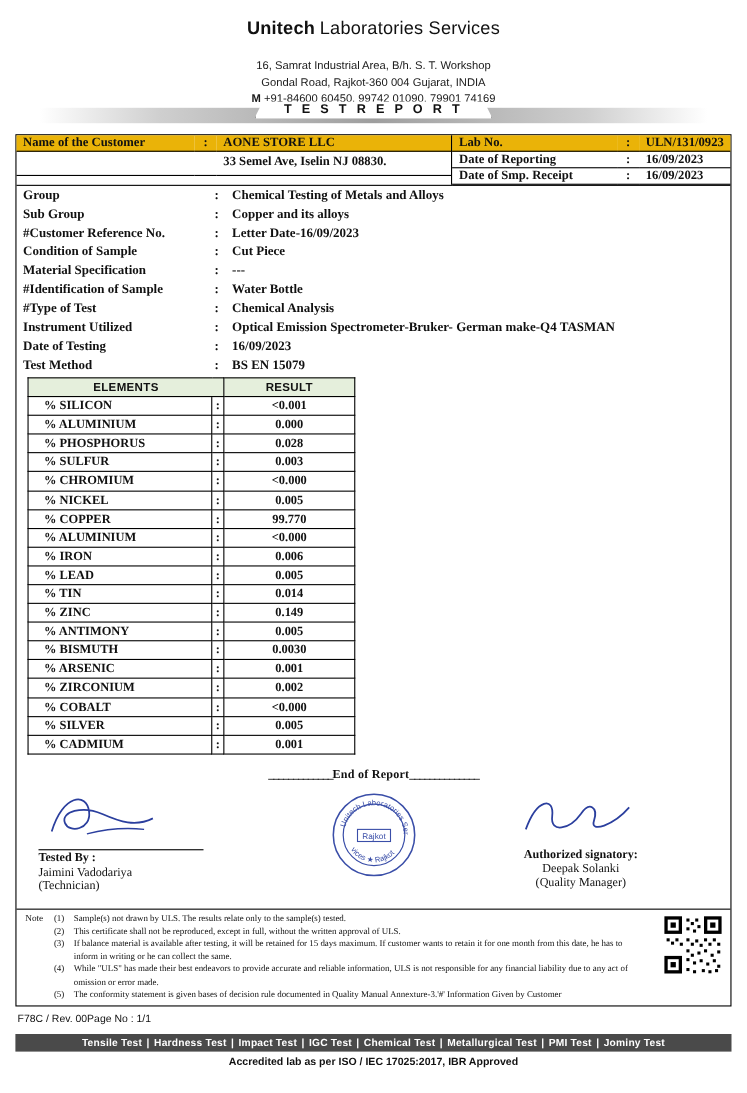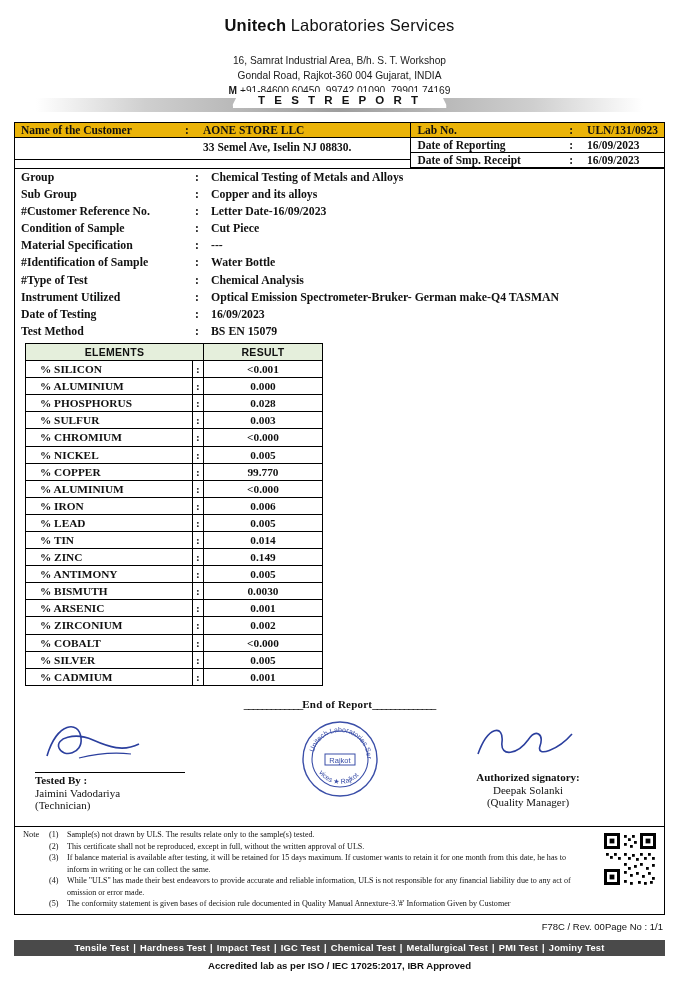--- a/index.html
+++ b/index.html
@@ -265,21 +265,21 @@
     position: absolute;
     right: 6px;
     top: 4px;
     width: 56px;
     height: 56px;
   }
 
   
   .footline {
     display: flex;
-    justify-content: flex-end;
+    justify-content: flex-start;
     margin: 6px 16px 0 16px;
     font-family: "Liberation Sans", sans-serif;
     font-size: 9.5px;
   }
   .tests-bar {
     margin: 8px 14px 0 14px;
     background: #4a4a4a;
     color: #fff;
     text-align: center;
     font-family: "Liberation Sans", sans-serif;

